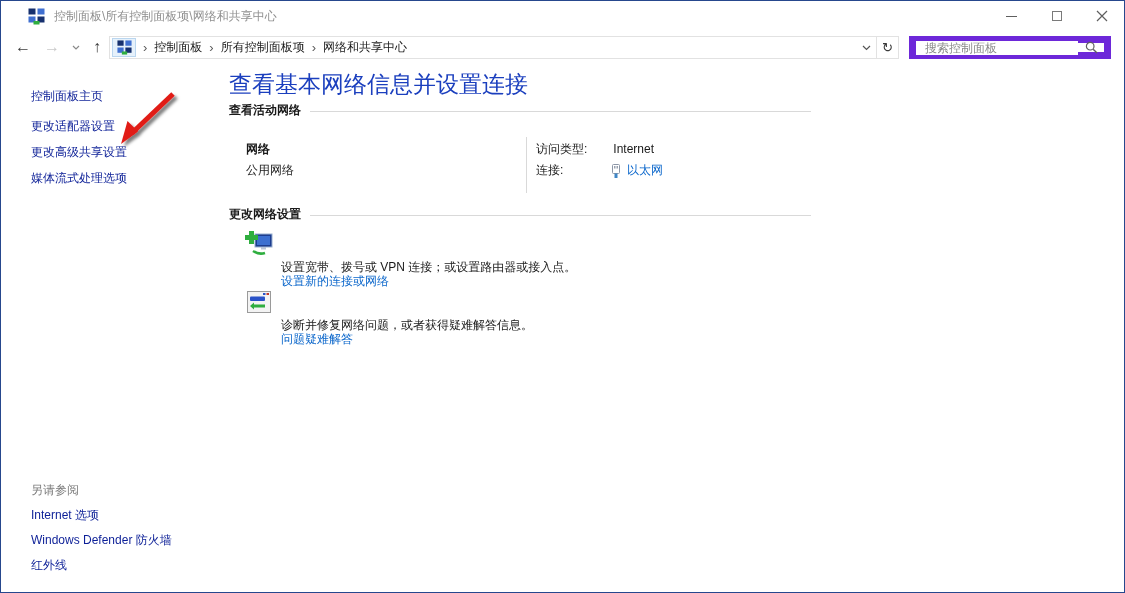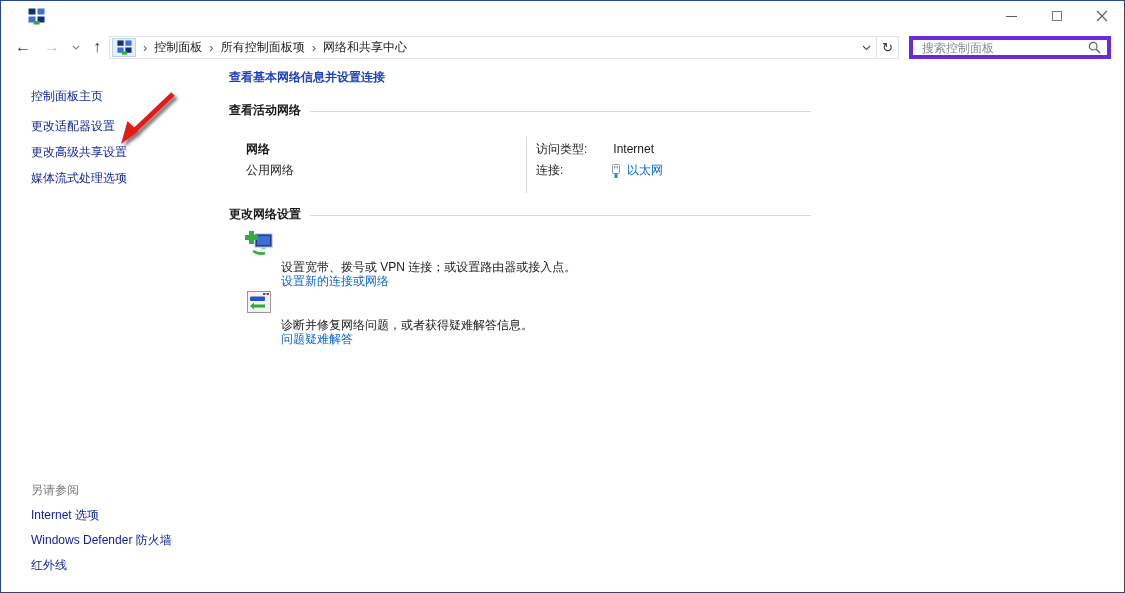--- a/index.html
+++ b/index.html
@@ -23,32 +23,32 @@
   .nav-fwd { left:38px; width:26px; color:#c9c9c9; }
   .nav-dd { left:66px; width:18px; }
   .nav-up { left:84px; width:24px; color:#3b3b3b; }
   .addressbar { position:absolute; left:108px; top:5px; width:790px; height:23px; border:1px solid #e2e2e2; background:#fff; display:flex; align-items:center; }
   .crumb-icon-wrap { margin-left:2px; width:24px; height:19px; display:flex; align-items:center; justify-content:center; background:#e6f1fb; border:1px solid #bad6ef; }
   .crumb-sep { color:#5a5a5a; font-size:13px; padding:0 7px; }
   .crumb { color:#1a1a1a; white-space:nowrap; }
   .addr-spacer { flex:1; }
   .addr-dd { width:20px; height:21px; display:flex; align-items:center; justify-content:center; }
   .addr-refresh { width:22px; height:21px; border-left:1px solid #e2e2e2; display:flex; align-items:center; justify-content:center; color:#3b3b3b; font-size:13px; }
-  .searchbox { position:absolute; left:908px; top:5px; width:202px; height:23px; border:4px solid #6d28d9; display:flex; align-items:center; }
+  .searchbox { position:absolute; left:908px; top:5px; width:202px; height:23px; border:7px solid #6d28d9; display:flex; align-items:center; }
   .searchbox input { flex:1; border:0; outline:0; padding:0 4px 0 9px; font:12px "Liberation Sans","DejaVu Sans",sans-serif; color:#1a1a1a; min-width:0; }
   .searchbox input::placeholder { color:#8a8a8a; opacity:1; }
   .search-icon-wrap { width:26px; display:flex; align-items:center; justify-content:center; }
 
   
   .content { position:absolute; left:0; top:62px; right:0; bottom:0; }
   .sidebar { position:absolute; left:0; top:0; width:215px; bottom:0; }
   .side-link { position:absolute; left:30px; white-space:nowrap; color:#0c1f97; }
   .side-head { position:absolute; left:30px; color:#7c7c7c; }
   .main { position:absolute; left:215px; top:0; right:0; bottom:0; }
-  .page-title { position:absolute; left:13px; top:6px; font-size:12px; color:#1b3fbe; white-space:nowrap;font-weight:bold; }
+  .page-title { position:absolute; left:13px; top:6px; font-size:23px; color:#1b3fbe; white-space:nowrap; }
   .section-head { position:absolute; left:13px; display:flex; align-items:center; width:582px; }
   .section-head .label { font-weight:bold; color:#1a1a1a; white-space:nowrap;font-family:Liberation Serif, serif; }
   .section-head .rule { flex:1; border-top:1px solid #d9d9d9; margin-left:9px; margin-top:2px; }
   .net-name { position:absolute; left:30px; top:78px; font-weight:bold; }
   .net-type { position:absolute; left:30px; top:99px; }
   .v-div { position:absolute; left:310px; top:74px; height:56px; border-left:1px solid #d9d9d9; }
   .net-row-label { display:inline-block; width:74px; }
   .net-row1 { position:absolute; left:320px; top:78px; }
   .net-row2 { position:absolute; left:320px; top:99px; display:flex; align-items:flex-end; }
   .link { color:#0a66cb; text-decoration:none; cursor:pointer; }
@@ -63,20 +63,21 @@
 <div class="window">
 
   <div class="titlebar">
     <svg class="app-icon" viewBox="0 0 17 17">
       <rect x="0.5" y="0.5" width="7" height="6" fill="#16306e"></rect>
       <rect x="9.5" y="0.5" width="7" height="6" fill="#3f6fd0"></rect>
       <rect x="0.5" y="8.5" width="7" height="6" fill="#3f6fd0"></rect>
       <rect x="9.5" y="8.5" width="7" height="6" fill="#16306e"></rect>
       <rect x="5.5" y="13" width="6" height="3.5" fill="#2fae3f"></rect>
     </svg>
+    <span class="title-text">控制面板\所有控制面板项\网络和共享中心</span>
     <div class="win-controls">
       <div class="win-btn">
           <span class="min-glyph"></span>
         </div>
       <div class="win-btn">
           <span class="max-glyph"></span>
         </div>
       <div class="win-btn">
         <svg width="12" height="12" viewBox="0 0 12 12">
             <path d="M1 1 L11 11 M11 1 L1 11" stroke="#5f5f5f" stroke-width="1.2"></path>

